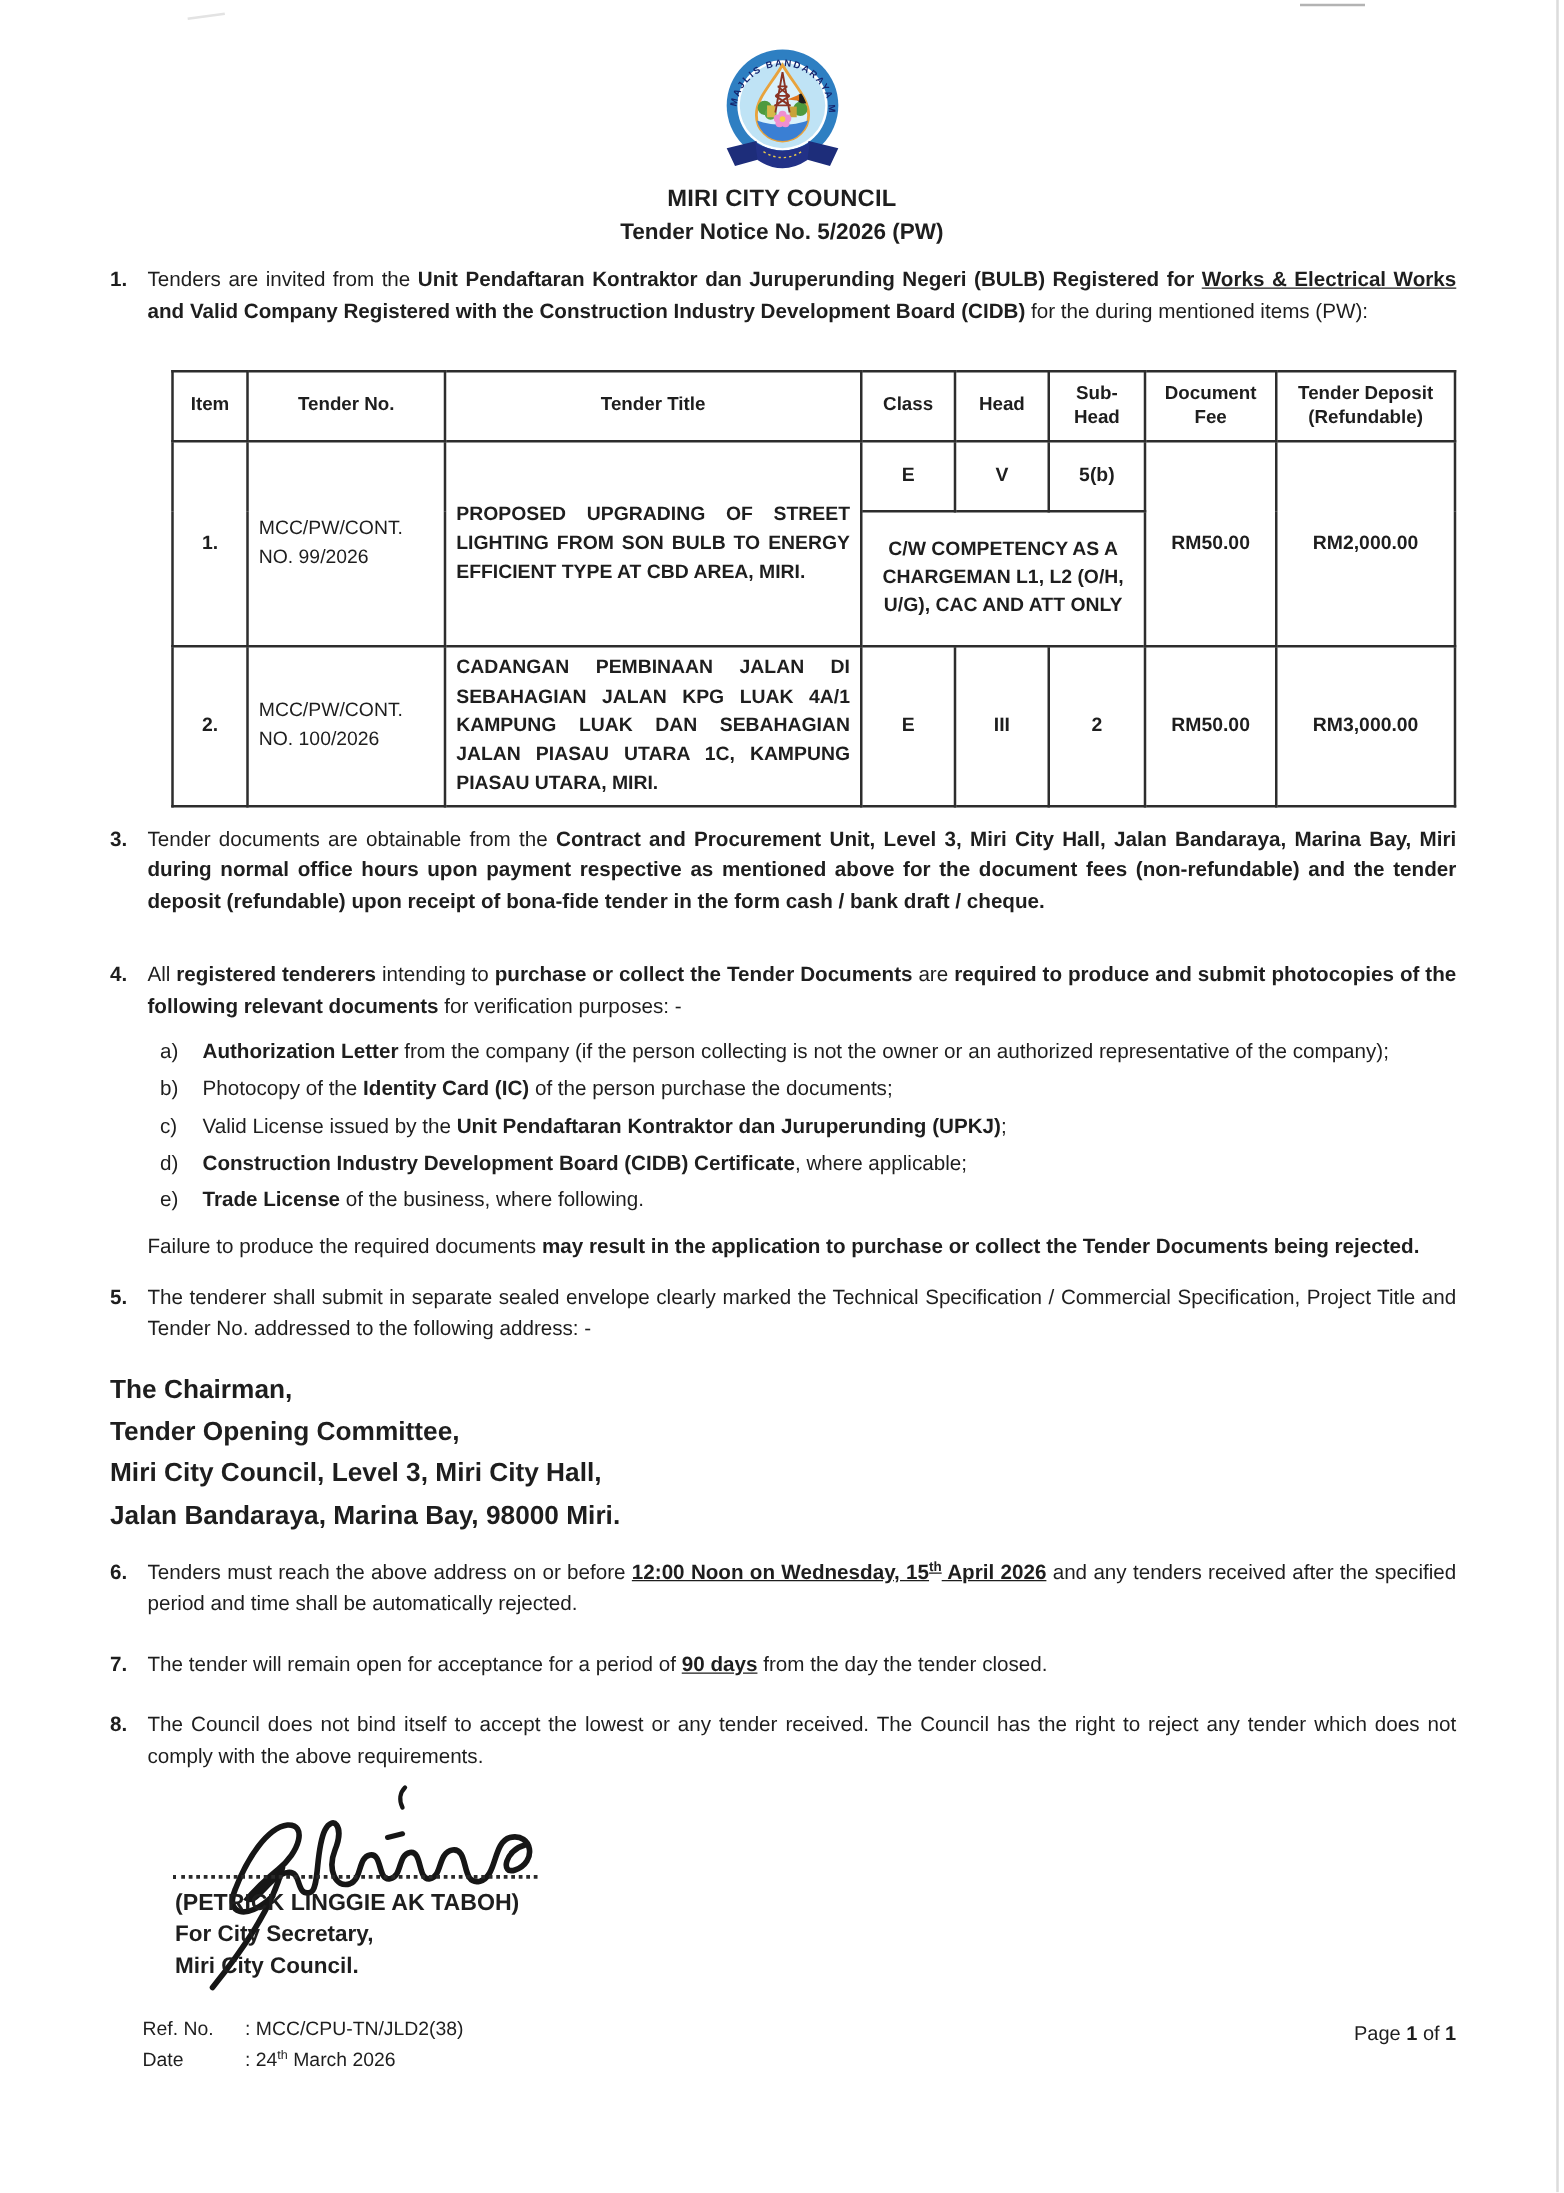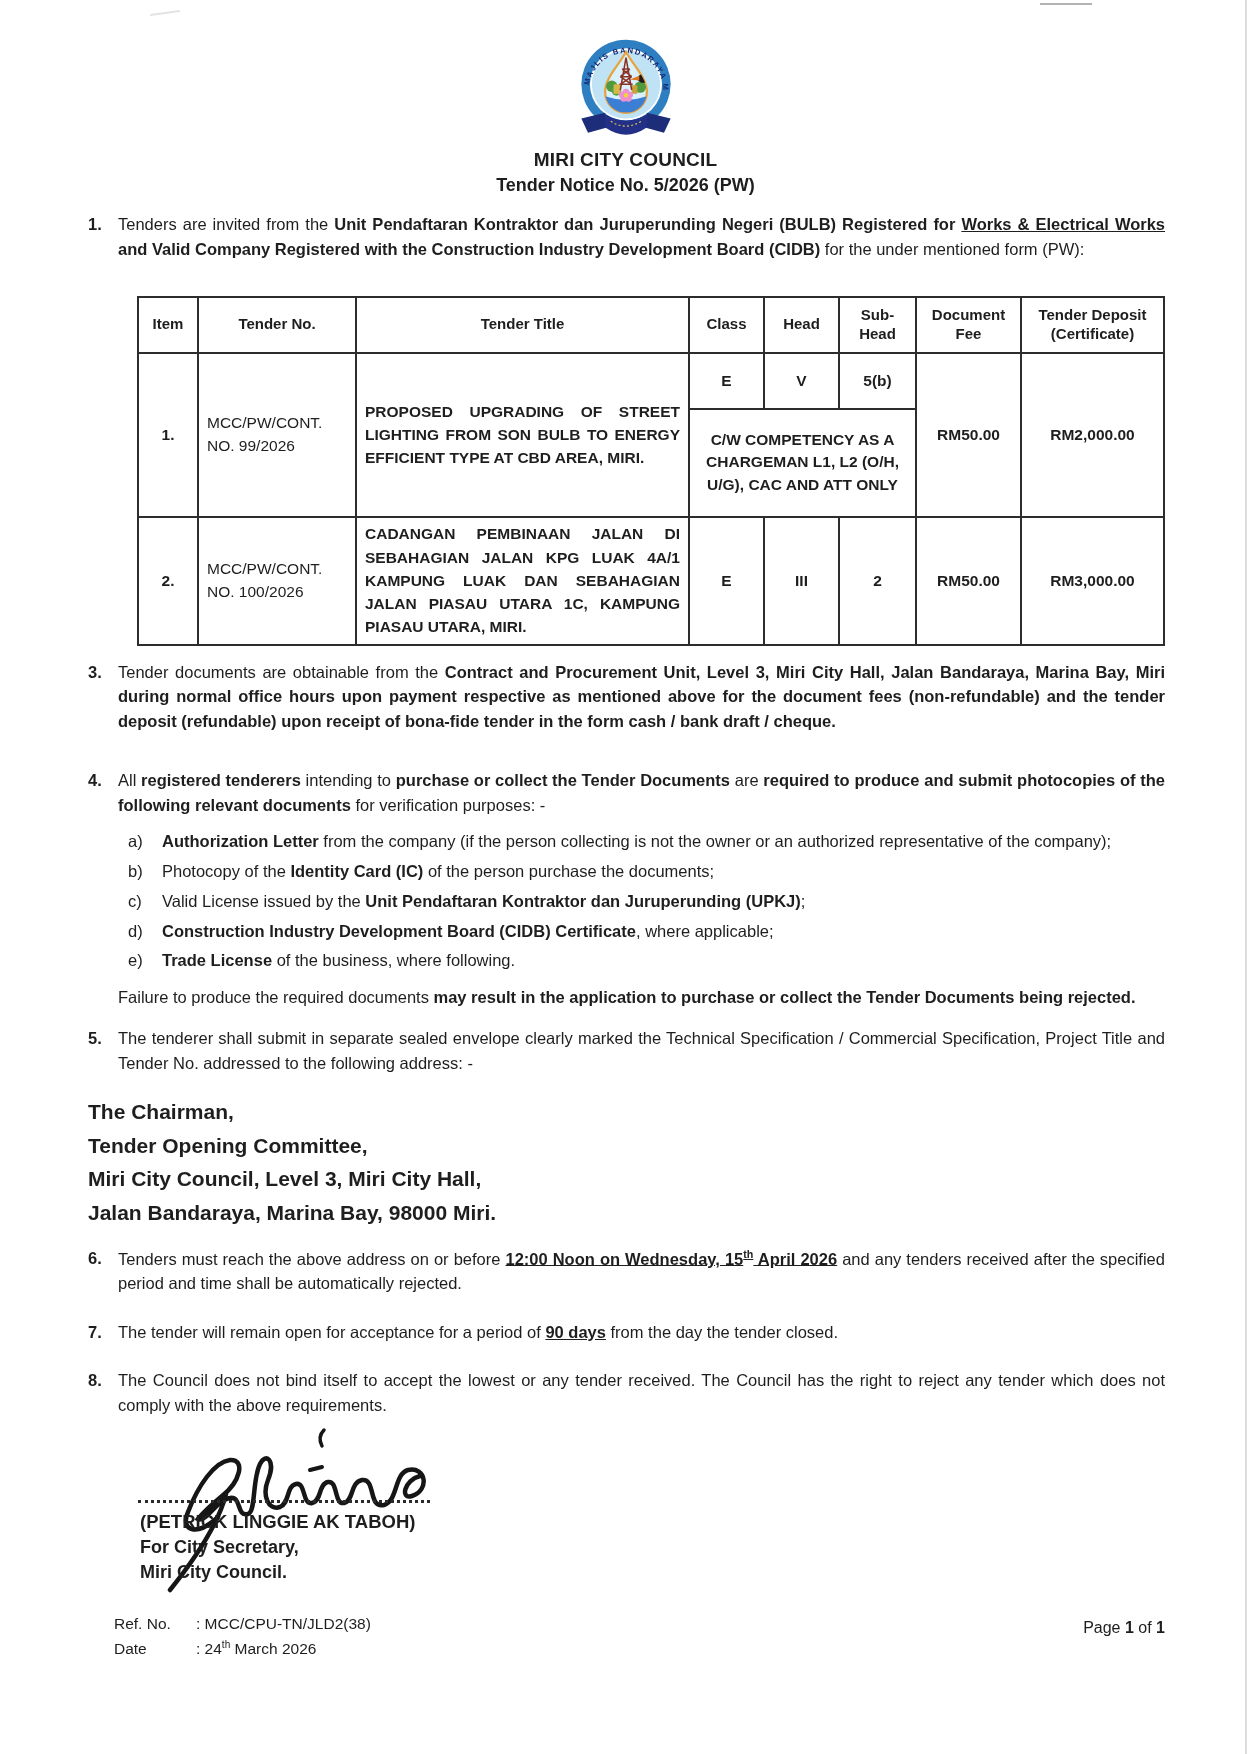--- a/index.html
+++ b/index.html
@@ -145,21 +145,21 @@
       </svg>
     </div>
     <div class="org-name">MIRI CITY COUNCIL</div>
     <div class="notice-title">Tender Notice No. 5/2026 (PW)</div>
   </div>
 
   <div class="content">
 
     <div class="num-para mt-p1">
       <span class="num">1.</span>
-      <span class="ptext"><span>Tenders are invited from the </span><span class="b">Unit Pendaftaran Kontraktor dan Juruperunding Negeri (BULB) Registered for </span><span class="b u">Works &amp; Electrical Works</span><span class="b"> and Valid Company Registered with the Construction Industry Development Board (CIDB)</span><span> for the under mentioned form (PW):</span></span>
+      <span class="ptext"><span>Tenders are invited from the </span><span class="b">Unit Pendaftaran Kontraktor dan Juruperunding Negeri (BULB) Registered for </span><span class="b u">Works &amp; Electrical Works</span><span class="b"> and Valid Company Registered with the Construction Industry Development Board (CIDB)</span><span> for the during mentioned items (PW):</span></span>
     </div>
 
     <table class="tender mt-table">
       <colgroup>
         <col style="width:60px">
           <col style="width:158px">
           <col style="width:333px">
           <col style="width:75px">
         <col style="width:75px">
           <col style="width:77px">
@@ -168,21 +168,21 @@
       </colgroup>
       <thead>
         <tr>
           <th>Item</th>
           <th>Tender No.</th>
           <th>Tender Title</th>
           <th>Class</th>
           <th>Head</th>
           <th>Sub-Head</th>
           <th>Document Fee</th>
-          <th>Tender Deposit (Certificate)</th>
+          <th>Tender Deposit (Refundable)</th>
         </tr>
       </thead>
       <tbody>
         <tr class="r1a">
           <td class="c-item" rowspan="2">1.</td>
           <td class="c-tno" rowspan="2">MCC/PW/CONT. NO. 99/2026</td>
           <td class="c-title" rowspan="2">PROPOSED UPGRADING OF STREET LIGHTING FROM SON BULB TO ENERGY EFFICIENT TYPE AT CBD AREA, MIRI.</td>
           <td class="c-mid">E</td>
           <td class="c-mid">V</td>
           <td class="c-mid">5(b)</td>

